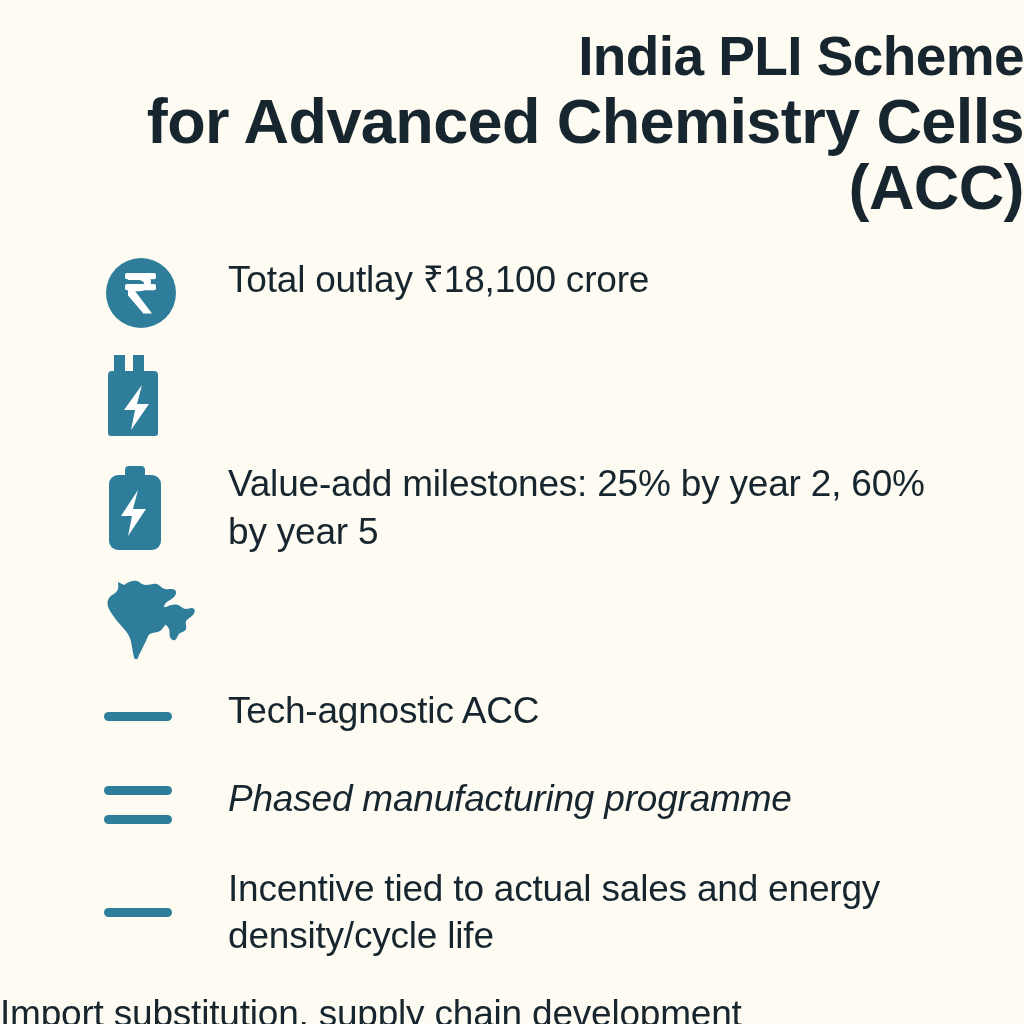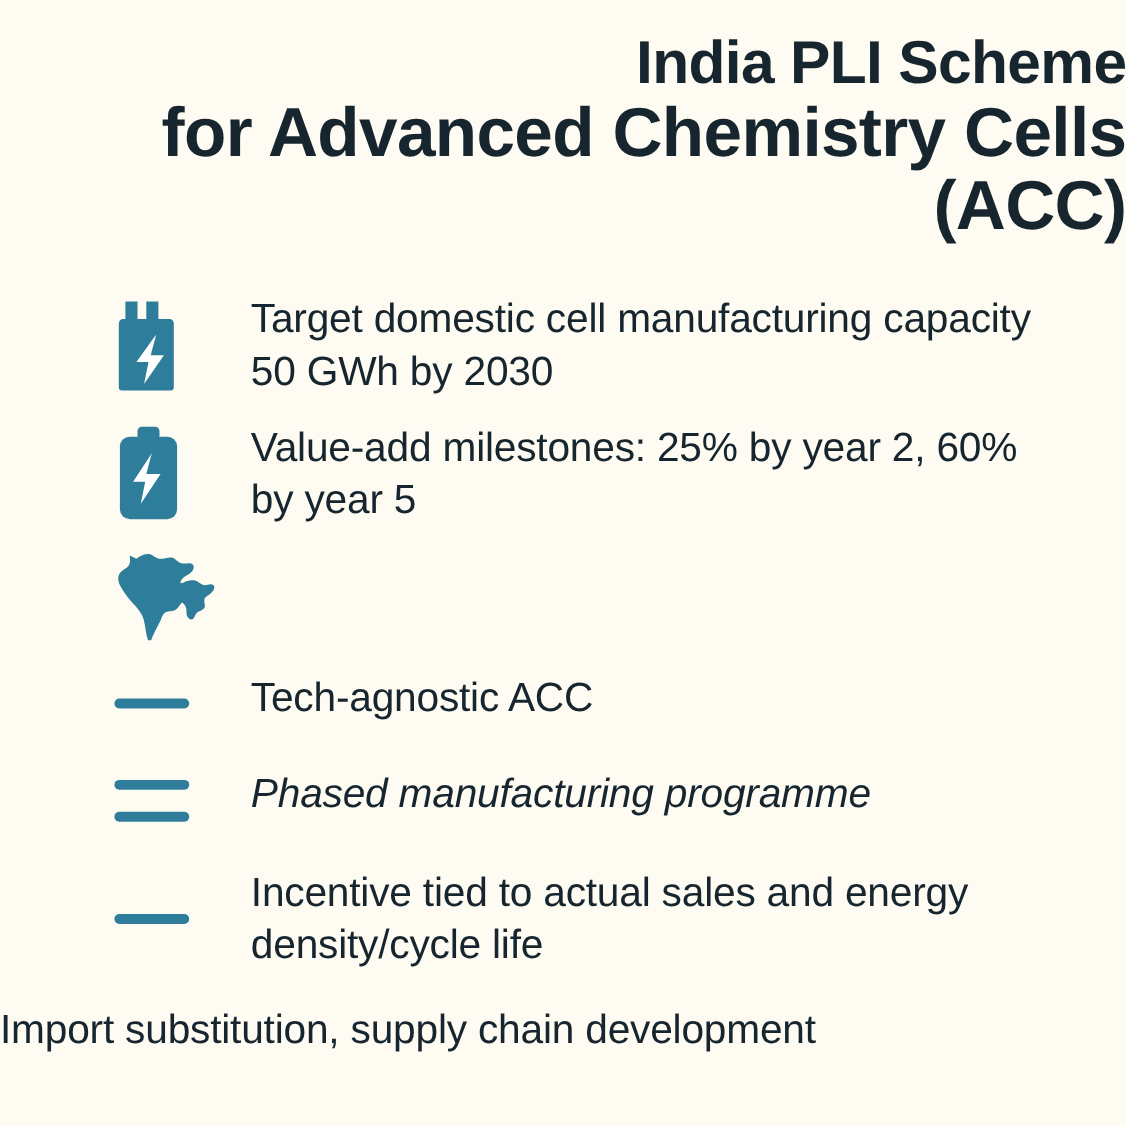--- a/index.html
+++ b/index.html
@@ -98,29 +98,41 @@
 
 <div class="poster">
 
   <div class="title-block">
     <span class="title-line title-line-1">India PLI Scheme</span>
     <span class="title-line title-line-2">for Advanced Chemistry Cells (ACC)</span>
   </div>
 
   <div class="items">
 
+    <div class="item item-1">
+      <div class="icon-cell">
+        <svg class="icon" width="74" height="74" viewBox="0 0 74 74">
+          <circle cx="37" cy="37" r="35" fill="#2e7e9b"></circle>
+          <g fill="#ffffff">
+            <rect x="21" y="17" width="31" height="6.2" rx="2"></rect>
+            <rect x="21" y="28" width="31" height="6.2" rx="2"></rect>
+            <path d="M24 17 h10 c9 0 13 4 13 9 0 5.4-4.6 9.2-12.6 9.2 h-3.2 L48 57.5 h-8.6 L24 39.5 v-6.8 h9.6 c4.4 0 6.6-1.6 6.6-4.4 0-2.8-2.2-4.4-6.6-4.4 H24z"></path>
+          </g>
+        </svg>
+      </div>
+      <div class="text-cell">Total outlay ₹18,100 crore</div>
+    </div>
 
     <div class="item item-2">
       <div class="icon-cell">
         <svg class="icon" width="70" height="86" viewBox="0 0 70 86">
           <path fill="#2e7e9b" d="M10 3 h11 v16 h8 V3 h11 v16 h10 a4 4 0 0 1 4 4 v58 a3 3 0 0 1-3 3 H7 a3 3 0 0 1-3-3 V23 a4 4 0 0 1 4-4 h2 z"></path>
           <path fill="#ffffff" d="M38 33 L20 58 h11 l-4 20 18-26 H33 z"></path>
         </svg>
       </div>
-      <div class="text-cell">Target domestic cell manufacturing capacity 50 GWh by 2030</div>
     </div>
 
     <div class="item item-3">
       <div class="icon-cell">
         <svg class="icon" width="62" height="88" viewBox="0 0 62 88">
           <rect x="21" y="2" width="20" height="12" rx="4" fill="#2e7e9b"></rect>
           <rect x="5" y="11" width="52" height="75" rx="9" fill="#2e7e9b"></rect>
           <path fill="#ffffff" d="M34 26 L17 52 h11 l-4 20 18-27 H29 z"></path>
         </svg>
       </div>

